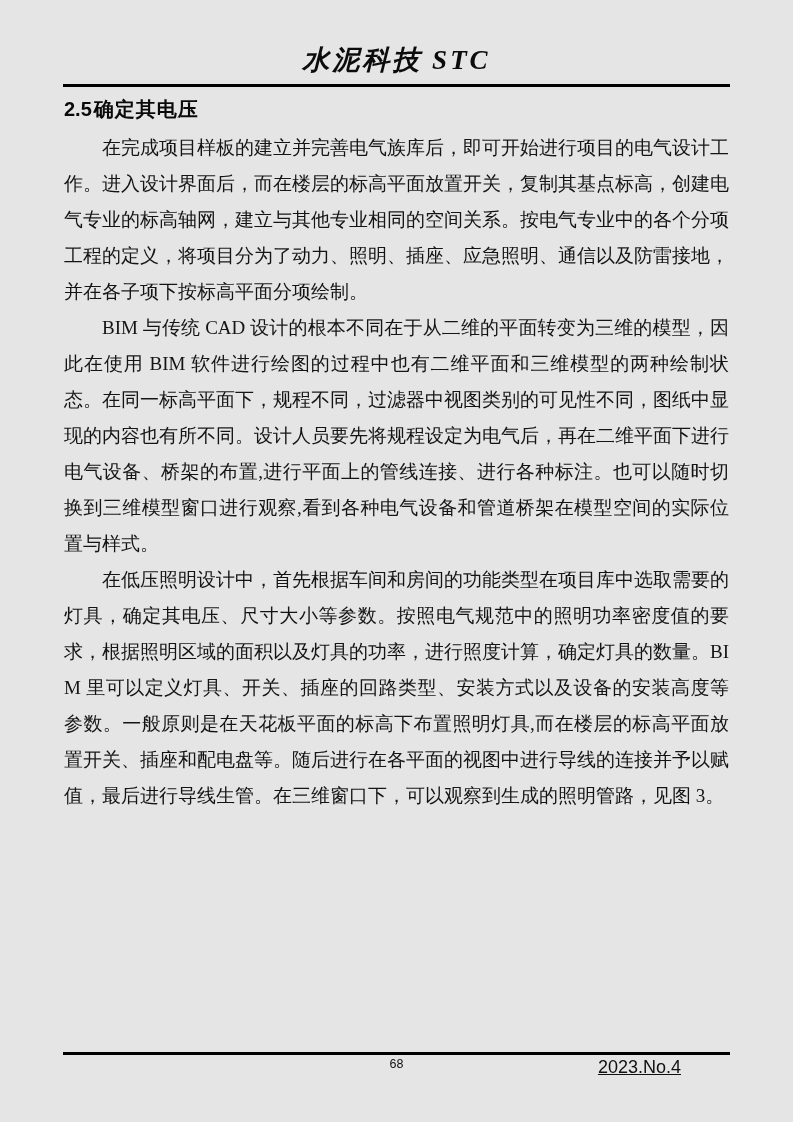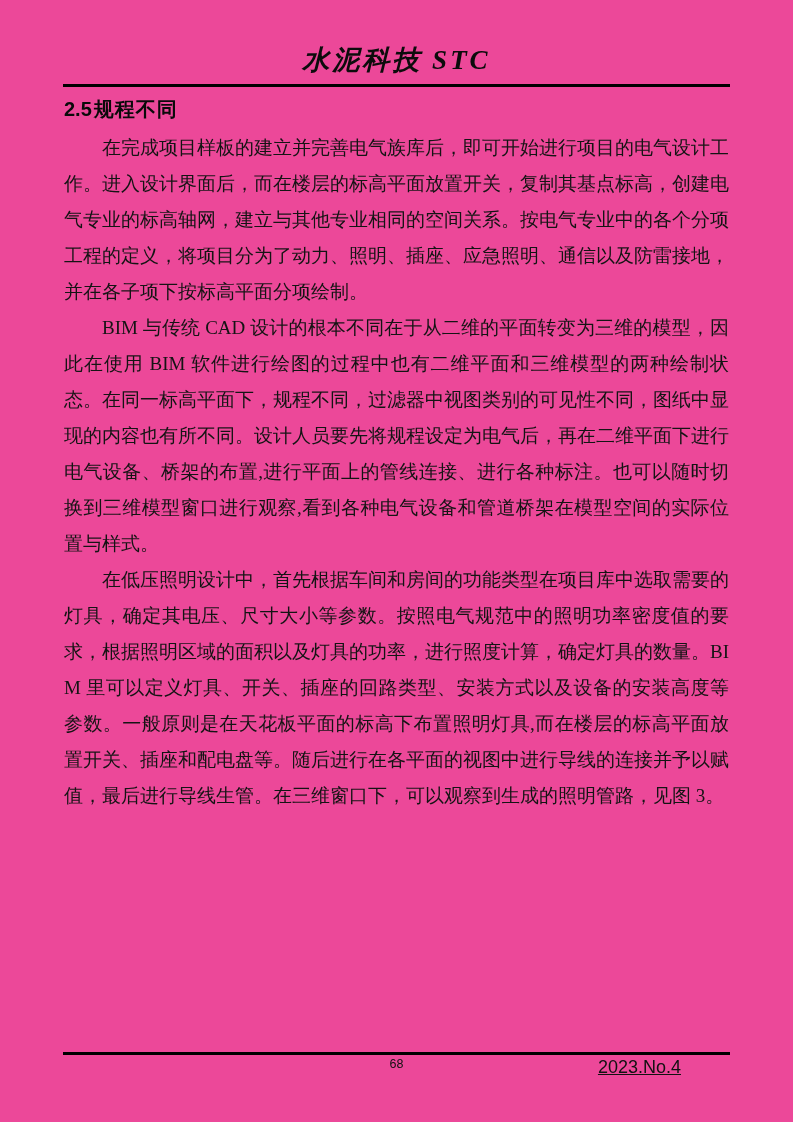--- a/index.html
+++ b/index.html
@@ -1,21 +1,21 @@
 <!DOCTYPE html>
 <html><head>
 <meta charset="utf-8">
 <style>
   * { margin: 0; padding: 0; box-sizing: border-box; }
   html, body { background: #ffffff; }
   .page {
     position: relative;
     width: 793px;
     height: 1122px;
-    background: #ec4899;
+    background: #e5e5e5;
     margin: 0 auto;
     overflow: hidden;
     font-family: "Liberation Serif", "DejaVu Serif", serif;
     color: #151515;
   }
   .header-title {
     position: absolute;
     top: 42px;
     left: 0;
     width: 100%;
@@ -92,21 +92,21 @@
 <div class="page">
 
   <div class="header-title">水泥科技 STC</div>
 
   <div class="rule header-rule"></div>
 
   <div class="content">
 
 
     <div class="section-heading">
-      <span class="heading-number">2.5</span><span class="heading-title">规程不同</span>
+      <span class="heading-number">2.5</span><span class="heading-title">确定其电压</span>
     </div>
 
     <p class="para">在完成项目样板的建立并完善电气族库后，即可开始进行项目的电气设计工作。进入设计界面后，而在楼层的标高平面放置开关，复制其基点标高，创建电气专业的标高轴网，建立与其他专业相同的空间关系。按电气专业中的各个分项工程的定义，将项目分为了动力、照明、插座、应急照明、通信以及防雷接地，并在各子项下按标高平面分项绘制。</p>
 
     <p class="para">BIM 与传统 CAD 设计的根本不同在于从二维的平面转变为三维的模型，因此在使用 BIM 软件进行绘图的过程中也有二维平面和三维模型的两种绘制状态。在同一标高平面下，规程不同，过滤器中视图类别的可见性不同，图纸中显现的内容也有所不同。设计人员要先将规程设定为电气后，再在二维平面下进行电气设备、桥架的布置,进行平面上的管线连接、进行各种标注。也可以随时切换到三维模型窗口进行观察,看到各种电气设备和管道桥架在模型空间的实际位置与样式。</p>
 
     <p class="para">在低压照明设计中，首先根据车间和房间的功能类型在项目库中选取需要的灯具，确定其电压、尺寸大小等参数。按照电气规范中的照明功率密度值的要求，根据照明区域的面积以及灯具的功率，进行照度计算，确定灯具的数量。BIM 里可以定义灯具、开关、插座的回路类型、安装方式以及设备的安装高度等参数。一般原则是在天花板平面的标高下布置照明灯具,而在楼层的标高平面放置开关、插座和配电盘等。随后进行在各平面的视图中进行导线的连接并予以赋值，最后进行导线生管。在三维窗口下，可以观察到生成的照明管路，见图 3。</p>
 
   </div>
 

